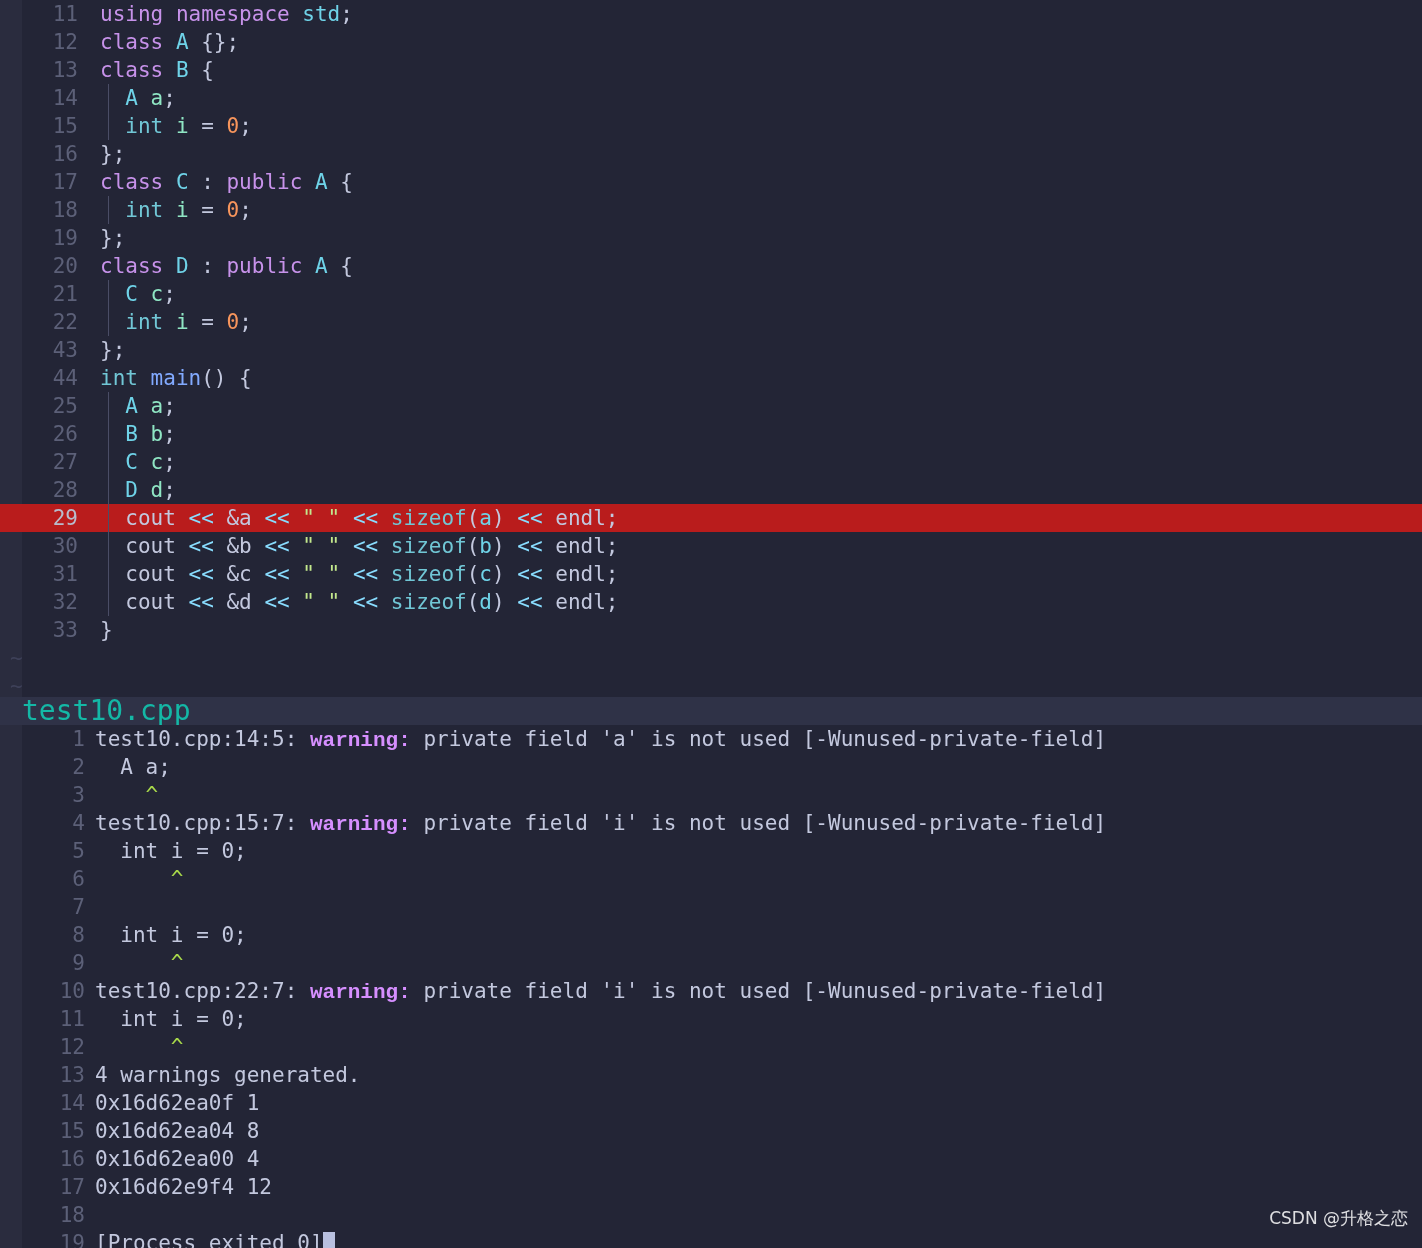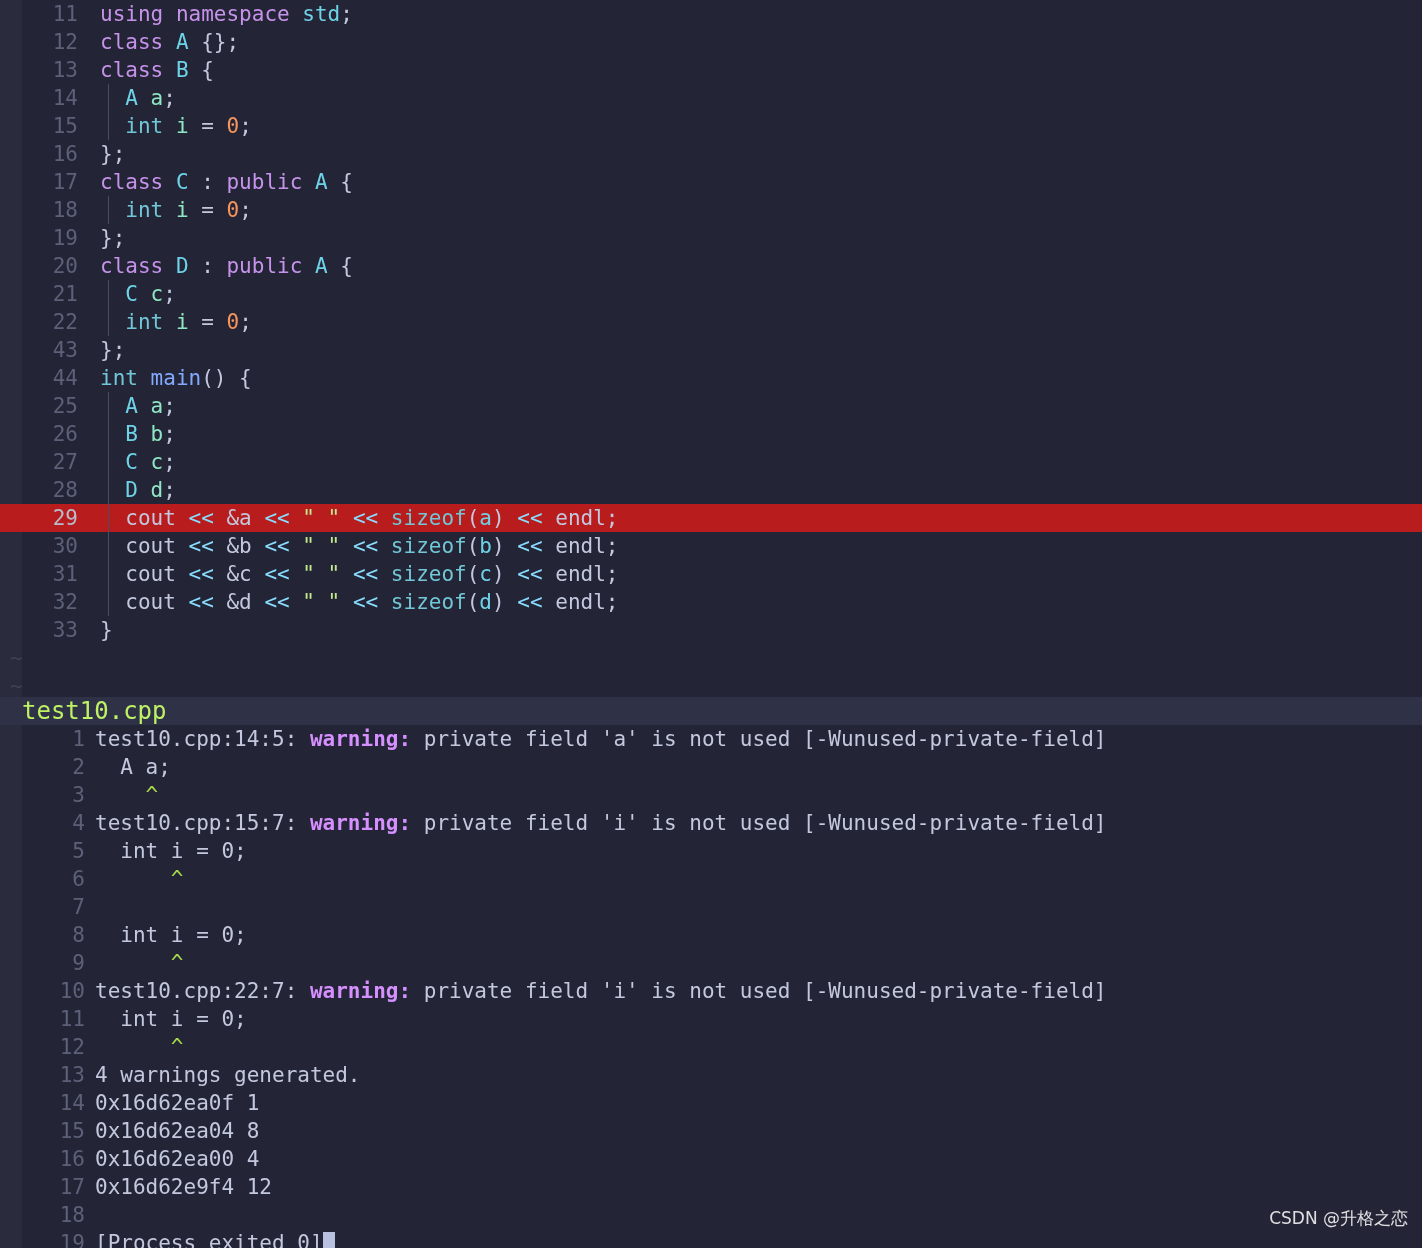--- a/index.html
+++ b/index.html
@@ -102,22 +102,22 @@
     left: 0;
     top: 697px;
     width: 1422px;
     height: 28px;
     line-height: 28px;
     background: #2f3247;
   }
   #status-bar .filename {
     position: absolute;
     left: 22px;
-    color: #bef264;
-    font-size: 24px;
+    color: #14b8a6;
+    font-size: 28px;
   }
 
   
   #terminal-pane {
     position: absolute;
     left: 0;
     top: 725px;
     width: 1422px;
     height: 523px;
     background: #232536;
@@ -142,21 +142,21 @@
     width: 85px;
     text-align: right;
     color: #5c6078;
     font-size: 21px;
   }
   .ttxt {
     position: absolute;
     left: 95px;
     color: #c3c8de;
   }
-  .wlabel { color: #d68fff; font-weight: bold; }
+  .wlabel { color: #d68fff; font-weight: bold; font-family: Liberation Mono, monospace; }
   .caret  { color: #a8d94a; }
   .plain  { color: #c3c8de; font-weight: normal; }
   .blockcursor {
     display: inline-block;
     width: 12px;
     height: 22px;
     background: #b9c0e0;
     vertical-align: -4px;
   }
 

